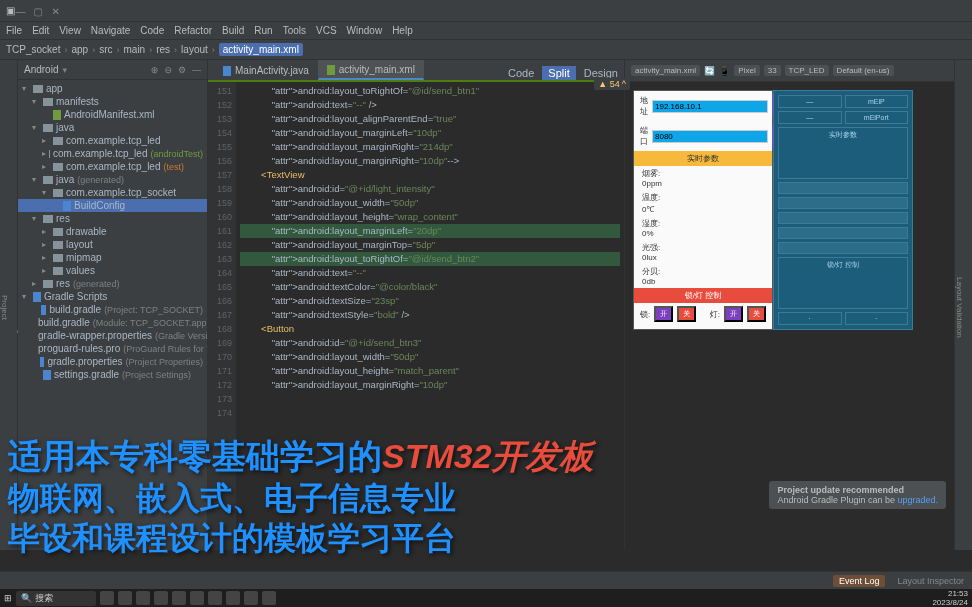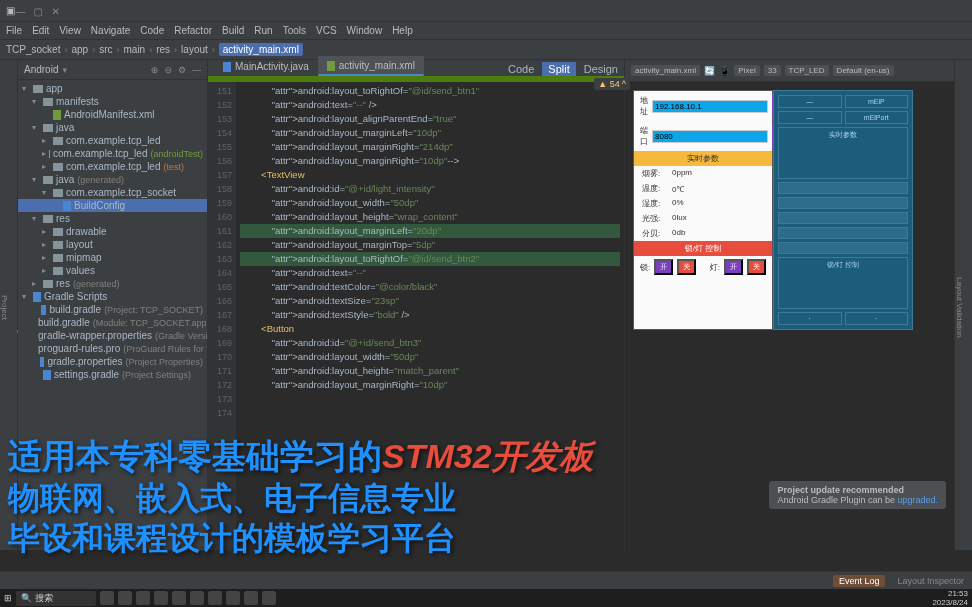--- a/index.html
+++ b/index.html
@@ -28,21 +28,21 @@
 .tree-indent-2 { padding-left: 24px; }
 .tree-indent-3 { padding-left: 34px; }
 .tree-arrow { width: 8px; font-size: 8px; color: #888; }
 .folder-icon { width: 10px; height: 8px; background: #87939a; display: inline-block; }
 .file-icon { width: 8px; height: 10px; background: #6f9b3e; display: inline-block; }
 .gradle-icon { width: 8px; height: 10px; background: #4a86cf; display: inline-block; }
 .dim { color: #808080; font-size: 9px; }
 .green { color: #6f9b3e; }
 .orange { color: #cc7832; }
 .editor-area { flex: 1; display: flex; flex-direction: column; background: #2b2b2b; }
-.editor-tabs { height: 22px; background: #3c3f41; display: flex; align-items: flex-end; border-bottom: 6px solid #4d7c0f; padding-left: 6px; }
+.editor-tabs { height: 22px; background: #3c3f41; display: flex; align-items: flex-end; border-bottom: 2px solid #4d7c0f; padding-left: 6px; }
 .editor-tab { padding: 3px 8px; font-size: 10px; color: #bbb; display: flex; align-items: center; gap: 4px; border: 1px solid transparent; }
 .editor-tab.active { background: #4e5254; border-bottom: 2px solid #4a88c7; }
 .editor-view-modes { display: flex; gap: 2px; }
 .view-mode { padding: 1px 6px; background: #3c3f41; }
 .view-mode.active { background: #4b6eaf; color: #fff; }
 .code-area { flex: 1; display: flex; overflow: hidden; }
 .gutter { width: 28px; background: #313335; text-align: right; padding: 2px 4px 0 0; color: #606366; font-size: 9px; font-family: Consolas, monospace; line-height: 14px; }
 .code { flex: 1; padding: 2px 4px; font-family: Consolas, monospace; font-size: 9.5px; line-height: 14px; overflow: hidden; }
 .code-line { white-space: pre; }
 .string { color: #6a8759; }
@@ -53,21 +53,21 @@
 .right-rail { width: 18px; background: #3c3f41; border-left: 1px solid #323232; display: flex; flex-direction: column; align-items: center; padding-top: 4px; font-size: 8px; color: #888; writing-mode: vertical-lr; gap: 8px; }
 .preview-toolbar { height: 22px; display: flex; align-items: center; padding: 0 6px; gap: 4px; font-size: 9px; color: #bbb; border-bottom: 1px solid #323232; }
 .preview-toolbar .sel { background: #4c5052; padding: 1px 4px; border-radius: 2px; font-size: 8px; }
 .preview-canvas { flex: 1; background: #2b2b2b; padding: 8px; display: flex; }
 .device-preview { width: 140px; background: #fafafa; border: 1px solid #555; display: flex; flex-direction: column; font-size: 8px; color: #333; height: 240px; }
 .dev-row { display: flex; align-items: center; padding: 3px 6px; gap: 4px; }
 .dev-label { width: 24px; font-size: 8px; }
 .dev-input { flex: 1; border: 1px solid #ccc; padding: 1px 2px; font-size: 8px; background: #0ea5e9; }
 .dev-btn { background: #7b3fbf; color: #fff; padding: 1px 6px; font-size: 8px; border: none; }
 .dev-section-title { text-align: center; padding: 2px; font-size: 8px; background: #f6b93b; }
-.dev-data-row { display: flex; padding: 2px 8px; }
+.dev-data-row { display: flex; padding: 2px 8px; flex-direction: column; }
 .dev-key { width: 30px; }
 .dev-lock-row { display: flex; padding: 3px 6px; gap: 4px; align-items: center; }
 .dev-mini-btn { background: #7b3fbf; color: #fff; padding: 1px 4px; font-size: 7px; }
 .dev-mini-btn.red { background: #e74c3c; }
 .blueprint { width: 140px; background: #1c5d7c; border: 1px solid #3d7a95; display: flex; flex-direction: column; font-size: 7px; color: #a8d4e8; padding: 4px; gap: 3px; height: 240px; }
 .bp-row { display: flex; gap: 3px; }
 .bp-box { flex: 1; border: 1px solid #3d7a95; padding: 2px 4px; background: #1c5d7c; text-align: center; }
 .bp-bar { height: 12px; border: 1px solid #3d7a95; background: #2d6d8c; }
 .overlay-text { position: absolute; left: 8px; font-weight: bold; text-shadow: 2px 2px 4px rgba(0,0,0,0.6); pointer-events: none; line-height: 1.2; }
 .ov1 { bottom: 130px; font-size: 34px; color: #1e90ff; }

